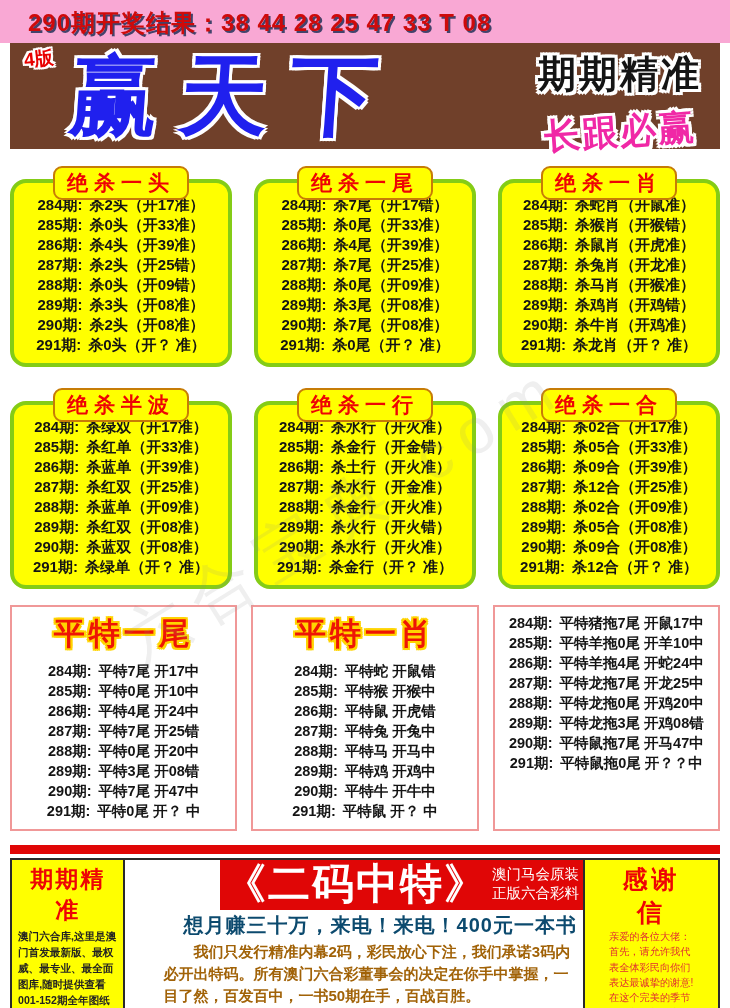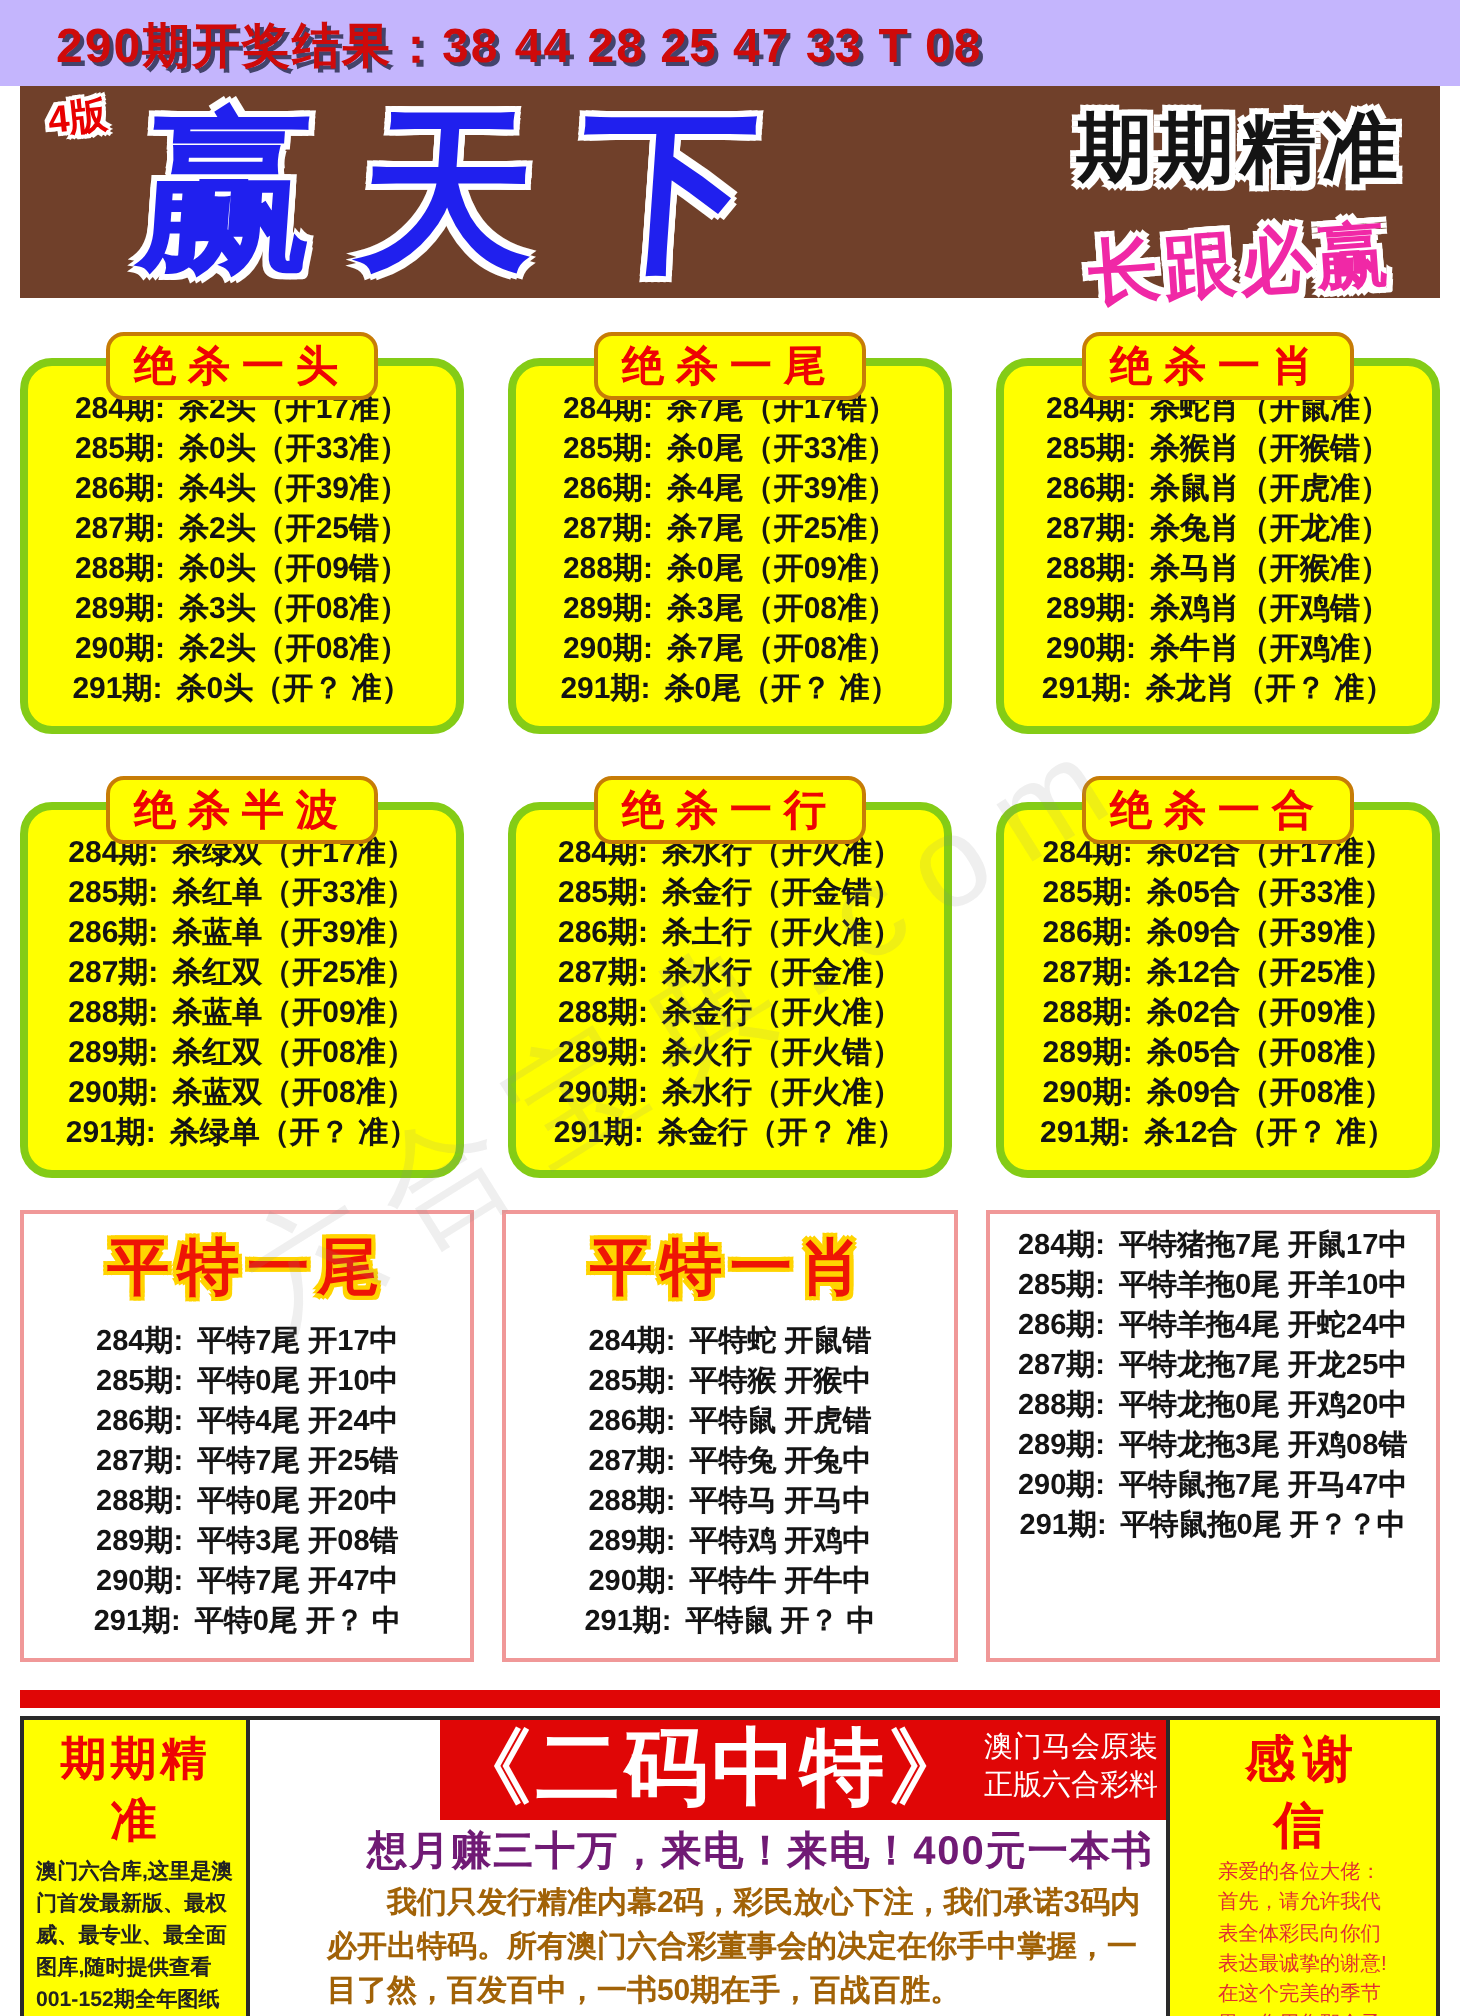--- a/index.html
+++ b/index.html
@@ -1,20 +1,20 @@
 <!DOCTYPE html>
 <html><head>
 <meta charset="utf-8">
 <style>
   * { margin:0; padding:0; box-sizing:border-box; }
   html,body { width:730px; background:#fff; font-family:"Liberation Sans","DejaVu Sans",sans-serif; }
   body { height:1008px; overflow:hidden; position:relative; }
 
   
-  .result-bar { padding:7px 0 4px 28px; background:#c4b5fd; }
+  .result-bar { padding:7px 0 4px 28px; background:#f9a8d4; }
   .result-text {
     font-size:24px; font-weight:bold; color:#cf0a0a; letter-spacing:1px;
     text-shadow:2px 2px 0 #43436b;
   }
 
   
   .header {
     position:relative; margin:0 10px; height:106px; background:#70402a;
     display:flex; align-items:center;
   }
@@ -81,21 +81,21 @@
   .cell-left { width:152px; background:#ffff00; border-right:2px solid #2a2a2a; padding:4px 6px; }
   .cell-left h3 { text-align:center; font-size:23px; color:#ee0404; letter-spacing:2px; margin-bottom:3px; }
   .cell-left p { font-size:10.6px; font-weight:bold; line-height:1.5; color:#222; }
   .cell-right { width:168px; background:#ffff00; border-left:2px solid #2a2a2a; padding:3px 24px; }
   .cell-right h3 { text-align:center; font-size:25px; color:#ee0404; letter-spacing:4px; }
   .cell-right p { font-size:10.2px; line-height:1.5; color:#e03030; }
   .cell-center { flex:1; display:flex; flex-direction:column; background:#fff;align-items:flex-end; }
   .banner { background:#e00606; color:#fff; display:flex; align-items:center; padding:1px 4px 3px; }
   .banner-title { font-size:42px; font-weight:bold; letter-spacing:2px; white-space:nowrap; line-height:1.1; }
   .banner-side { margin-left:4px; font-size:14.5px; font-weight:normal; line-height:1.35; white-space:nowrap; }
-  .hotline { padding:2px 6px 0; font-size:20px; font-weight:bold; color:#701a75; white-space:nowrap; letter-spacing:1px; }
+  .hotline { padding:2px 6px 0; font-size:20px; font-weight:bold; color:#0c4a6e; white-space:nowrap; letter-spacing:1px; }
   .center-body { padding:2px 8px 0 10px; font-size:15px; font-weight:bold; color:#a16207; line-height:1.45; text-indent:2em;margin-left:28px; }
   .center-foot { display:flex; align-items:center; gap:10px; padding:1px 8px; }
   .foot-red { font-size:13px; font-weight:bold; color:#e03030; white-space:nowrap; }
   .foot-blue {
     font-size:21px; font-weight:bold; color:#2da0dc; letter-spacing:2px; white-space:nowrap;
     text-shadow:1px 1px 0 #bfe6f7;
   }
 
   
   .watermark {

